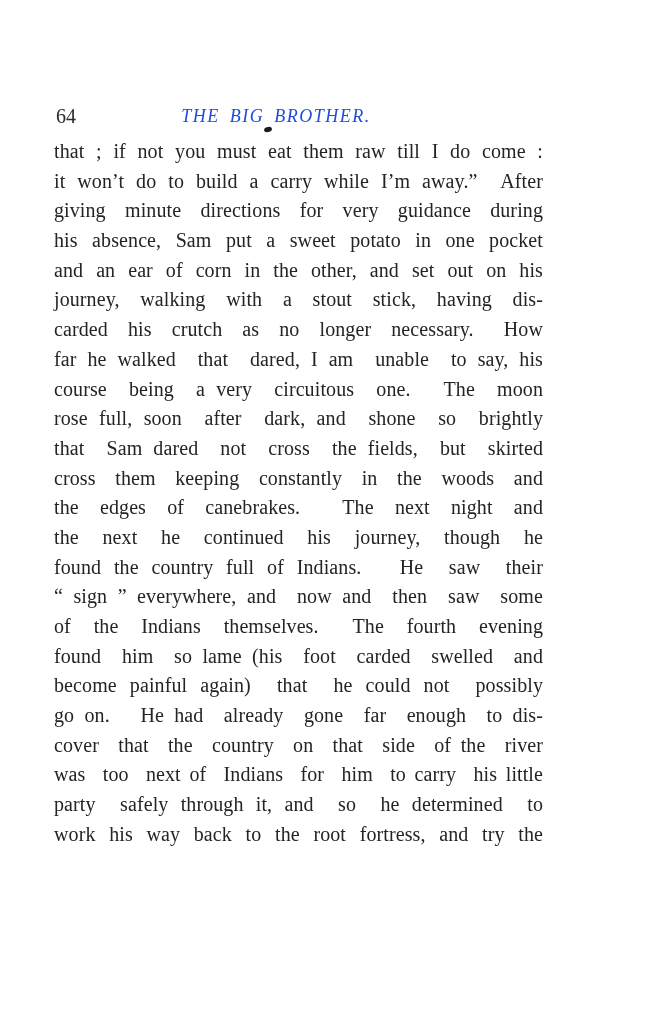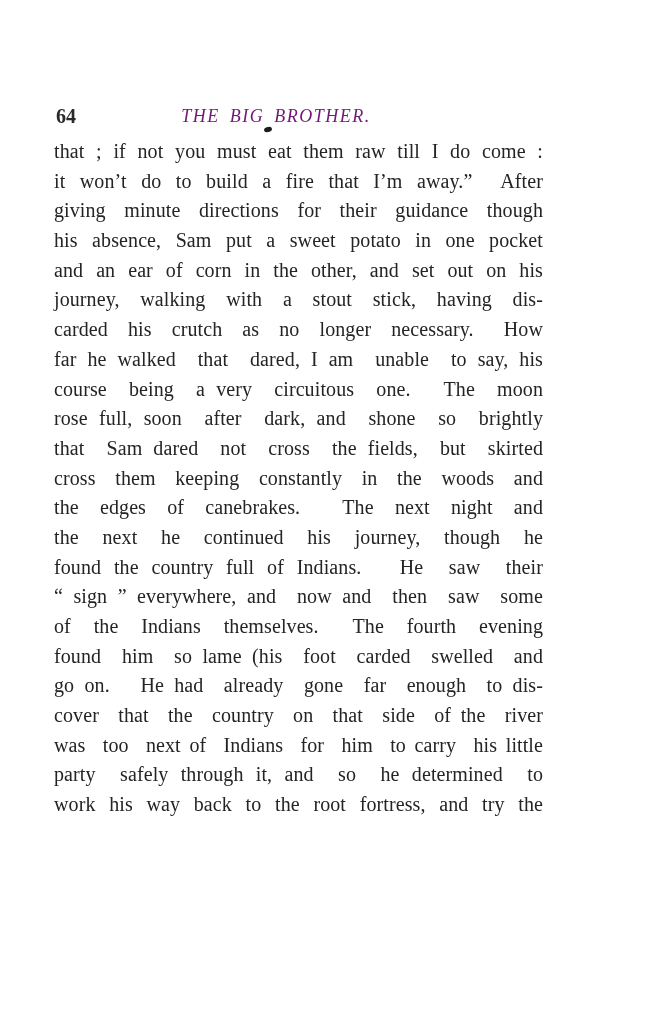--- a/index.html
+++ b/index.html
@@ -17,31 +17,30 @@
   }
   .header {
     position: absolute;
     top: 103px; left: 0; width: 664px; height: 26px;
   }
   .page-number {
     position: absolute;
     left: 56px; top: 2px;
     font-size: 20px;
     color: #2a2a2a;
-    font-weight: bold;
   }
   .running-head {
     position: absolute;
     left: 0; top: 3px; width: 544px;
     text-align: center;
     font-style: italic;
     font-size: 18px;
     letter-spacing: 1.5px;
     word-spacing: 4px;
-    color: #701a75;
+    color: #1d4ed8;
     padding-left: 8px;
   }
   .ink-blot {
     position: absolute;
     left: 264px; top: 127px;
     width: 8px; height: 5px;
     background: #1c1c1c;
     border-radius: 60% 50% 55% 45%;
     transform: rotate(-12deg);
   }
@@ -65,36 +64,37 @@
 <body>
 
 <div class="page">
   <div class="header">
     <span class="page-number">64</span>
     <span class="running-head">THE BIG BROTHER.</span>
   </div>
   <div class="ink-blot"></div>
   <div class="body-text">
       <div class="line">that ; if not you must eat them raw till I do come :</div>
-      <div class="line">it won’t do to build a fire that I’m away.”  After</div>
-      <div class="line">giving minute directions for their guidance though</div>
+      <div class="line">it won’t do to build a carry while I’m away.”  After</div>
+      <div class="line">giving minute directions for very guidance during</div>
       <div class="line">his absence, Sam put a sweet potato in one pocket</div>
       <div class="line">and an ear of corn in the other, and set out on his</div>
       <div class="line">journey,  walking  with  a  stout  stick,  having  dis-</div>
       <div class="line">carded  his  crutch  as  no  longer  necessary.   How</div>
       <div class="line">far he walked  that  dared, I am  unable  to say, his</div>
       <div class="line">course  being  a very  circuitous  one.   The  moon</div>
       <div class="line">rose full, soon  after  dark, and  shone  so  brightly</div>
       <div class="line">that  Sam dared  not  cross  the fields,  but  skirted</div>
       <div class="line">cross them keeping constantly in the woods and</div>
       <div class="line">the  edges  of  canebrakes.    The  next  night  and</div>
       <div class="line">the  next  he  continued  his  journey,  though  he</div>
       <div class="line">found the country full of Indians.   He  saw  their</div>
       <div class="line">“ sign ” everywhere, and  now and  then  saw  some</div>
       <div class="line">of  the  Indians  themselves.   The  fourth  evening</div>
       <div class="line">found  him  so lame (his  foot  carded  swelled  and</div>
+      <div class="line">become painful again)  that  he could not  possibly</div>
       <div class="line">go on.   He had  already  gone  far  enough  to dis-</div>
       <div class="line">cover  that  the  country  on  that  side  of the  river</div>
       <div class="line">was  too  next of  Indians  for  him  to carry  his little</div>
       <div class="line">party  safely through it, and  so  he determined  to</div>
       <div class="line">work his way back to the root fortress, and try the</div>
     </div>
 </div>
 
 </body></html>

